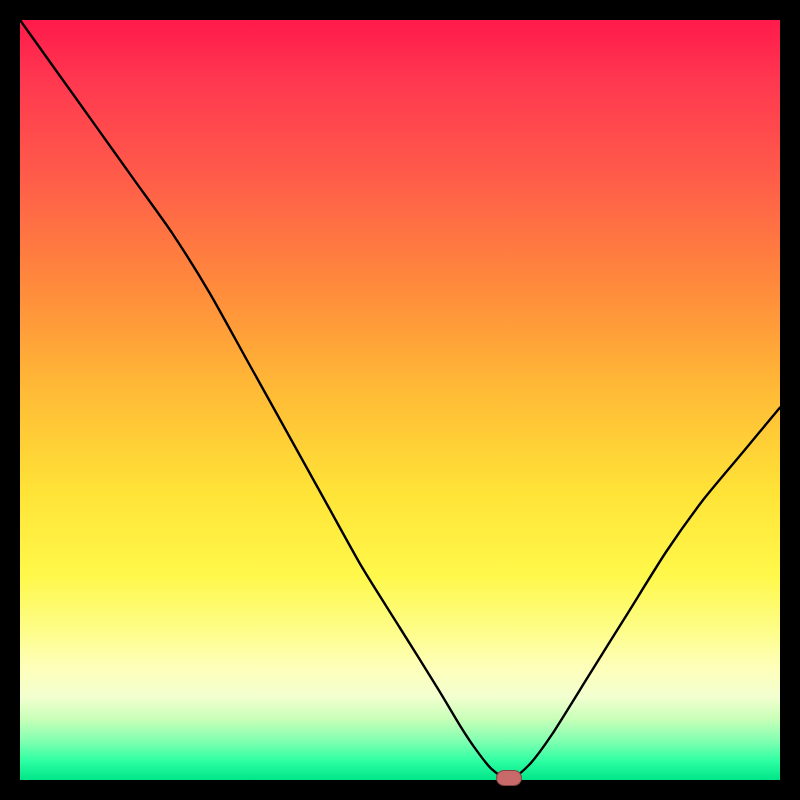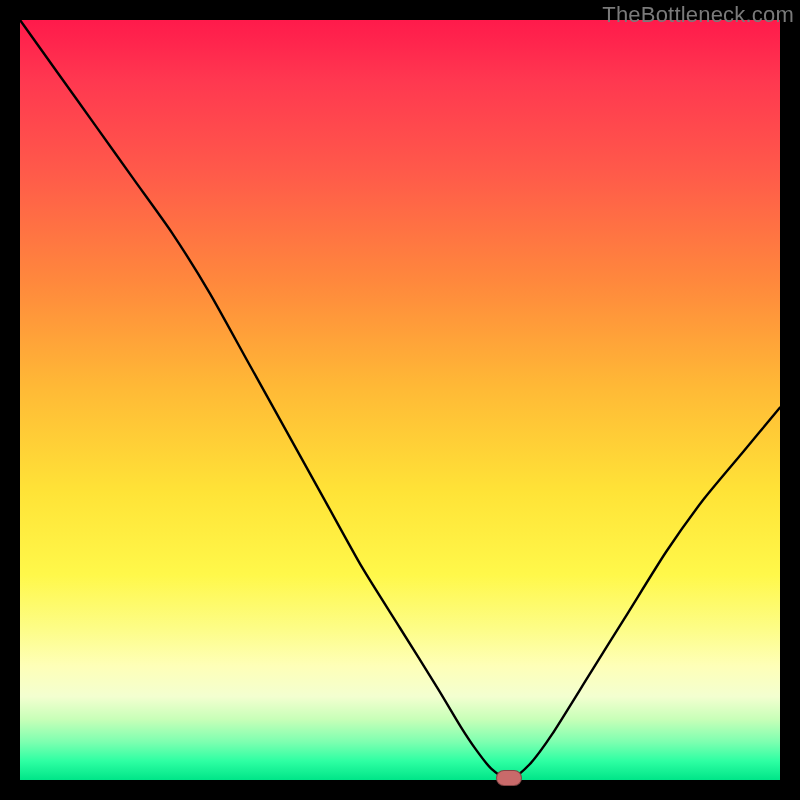--- a/index.html
+++ b/index.html
@@ -80,15 +80,14 @@
   <div class="plot-area">
 
     <svg class="curve" viewBox="0 0 760 760" preserveAspectRatio="none">
       <path id="curve-path" fill="none" stroke="#000" stroke-width="2.4" stroke-linecap="round" stroke-linejoin="round" d="M 0.00 0.00 C 4.12 5.76, 29.77 41.67, 38.00 53.20 C 46.23 64.73, 67.77 94.87, 76.00 106.40 C 84.23 117.93, 105.77 148.07, 114.00 159.60 C 122.23 171.13, 143.77 200.45, 152.00 212.80 C 160.23 225.15, 181.77 259.60, 190.00 273.60 C 198.23 287.60, 219.77 327.18, 228.00 342.00 C 236.23 356.82, 257.77 395.58, 266.00 410.40 C 274.23 425.22, 295.77 463.98, 304.00 478.80 C 312.23 493.62, 333.77 533.20, 342.00 547.20 C 350.23 561.20, 371.77 594.83, 380.00 608.00 C 388.23 621.17, 411.41 658.10, 418.00 668.80 C 424.59 679.50, 436.68 700.21, 440.80 706.80 C 444.92 713.39, 452.71 725.07, 456.00 729.60 C 459.29 734.13, 467.58 745.31, 471.20 748.60 C 474.82 751.89, 485.32 760.41, 489.44 760.00 C 493.56 759.59, 504.59 749.74, 509.20 744.80 C 513.81 739.86, 525.41 724.28, 532.00 714.40 C 538.59 704.52, 561.77 666.77, 570.00 653.60 C 578.23 640.43, 599.77 605.97, 608.00 592.80 C 616.23 579.63, 637.77 544.35, 646.00 532.00 C 654.23 519.65, 675.77 489.50, 684.00 478.80 C 692.23 468.10, 713.77 443.08, 722.00 433.20 C 730.23 423.32, 755.88 392.54, 760.00 387.60"></path>
     </svg>
 
     <div id="marker" class="marker" style="left: 489.44px; top: 758.48px; background: rgb(201, 106, 106);"></div>
 
   </div>
 
-  <div class="watermark">TheBottleneck.com</div>
 
 </div>
 
 </body></html>

